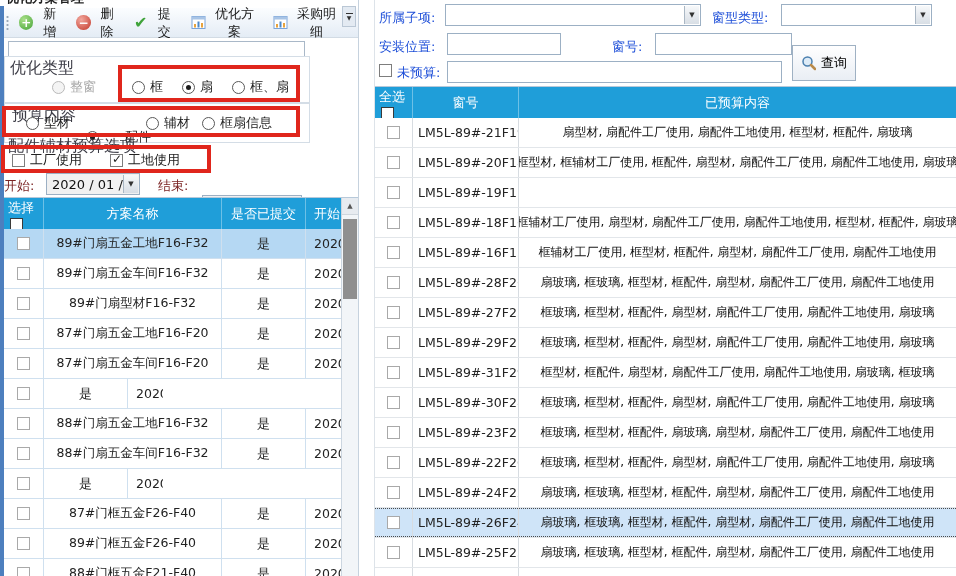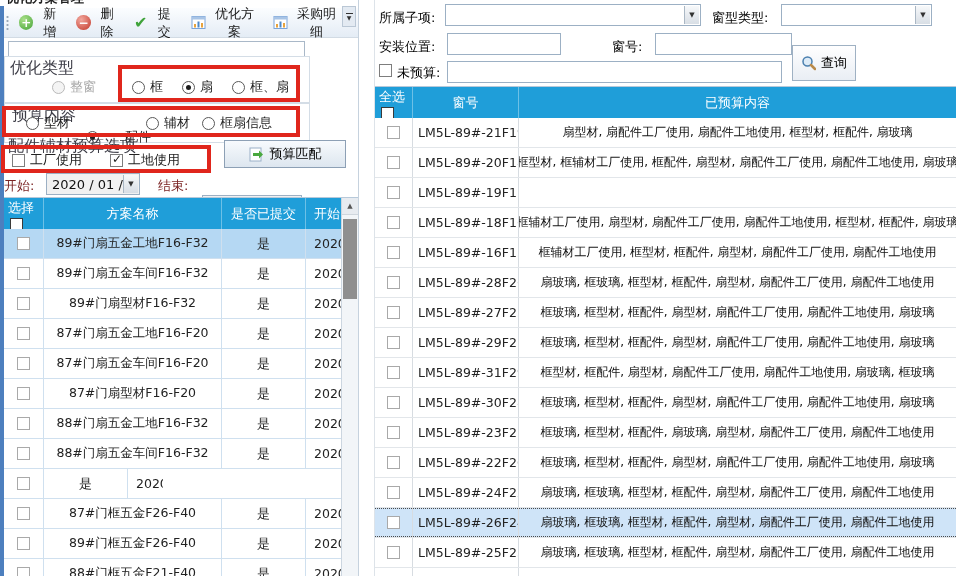--- a/index.html
+++ b/index.html
@@ -76,21 +76,21 @@
   .lc4{width:35px;padding-left:8px;border-right:none;white-space:nowrap;font-size:12.5px;}
   .vscroll{position:absolute;right:0;top:0;width:17px;height:379px;background:#f2f5f8;border-left:1px solid #ccd6e0;}
   .vs-up{position:absolute;left:0;top:0;width:16px;height:17px;background:#e7ebf0;border-bottom:1px solid #cfd6dd;display:flex;align-items:center;justify-content:center;font-size:7px;color:#555;cursor:default;}
   .vs-thumb{position:absolute;left:1px;top:21px;width:14px;height:80px;background:#8f8f8f;cursor:default;}
 
   
   .splitter{left:358px;top:0;width:17px;height:576px;background:#fff;border-left:1px solid #c6d2de;border-right:1px solid #dde3e9;}
 
   
   .rpanel{left:375px;top:0;width:581px;height:576px;background:#fff;}
-  .rlabel{position:absolute;font-size:13px;color:#000000;white-space:nowrap;}
+  .rlabel{position:absolute;font-size:13px;color:#1d4ed8;white-space:nowrap;}
   .rinput{position:absolute;border:1px solid var(--inb);background:#fff;height:22px;font:inherit;padding:0 4px;}
   .rselect{position:absolute;border:1px solid var(--inb);background:#fff;height:22px;}
   .query-btn{position:absolute;left:417px;top:45px;width:64px;height:36px;background:linear-gradient(#ffffff,#e9eef4);border:1px solid #9fb1c3;display:flex;align-items:center;justify-content:center;gap:5px;font:inherit;cursor:default;}
 
   .rtable{position:absolute;left:0;top:86px;width:581px;height:490px;overflow:hidden;border-top:1px solid #b7c9da;}
   .rtable .thead{height:31px;width:581px;}
   .rh1{width:38px;}.rh2{width:106px;}.rh3{flex:1;border-right:none;}
   .rrow{display:flex;height:30px;width:581px;background:#fff;border-bottom:1px solid var(--glR);position:relative;}
   .rrow.sel{background:var(--selR);}
   .rrow.sel::after{content:'';position:absolute;inset:0;border-top:1px dotted #4a4a4a;border-bottom:1px dotted #4a4a4a;pointer-events:none;}
@@ -201,29 +201,20 @@
   <div class="abs check-item" style="left:12px;top:151px;">
     <span class="cb"></span>
     <span>工厂使用</span>
   </div>
   <div class="abs check-item" style="left:110px;top:151px;">
     <span class="cb checked"></span>
     <span>工地使用</span>
   </div>
   <div class="abs redbox" style="left:1px;top:145px;width:210px;height:28px;"></div>
 
-  <button class="abs match-btn">
-    <span class="ic">
-      <svg width="16" height="15">
-          <rect x="1" y="1" width="11" height="13" fill="#fff" stroke="#9ab0c8"></rect>
-          <path d="M4 6 h6 v-2.5 l4 4 -4 4 v-2.5 h-6 z" fill="#49a83e"></path>
-        </svg>
-    </span>
-    <span>预算匹配</span>
-  </button>
 
   <div class="abs maroon" style="left:4px;top:177px;">开始:</div>
   <div class="abs date-combo" style="left:46px;top:173px;width:94px;">
     <span>2020 / 01 / 1</span>
     <span class="combo-btn">▼</span>
   </div>
   <div class="abs maroon" style="left:158px;top:177px;">结束:</div>
   <div class="abs date-combo" style="left:202px;top:173px;width:100px;">
     <span>2020 / 01 / 13</span>
     <span class="combo-btn">▼</span>
@@ -313,23 +304,20 @@
             <span>是</span>
           </div>
     <div class="lcell lc4">
             <span>2020/0</span>
           </div>
   </div>
         <div class="lrow">
     <div class="lcell lc1">
             <span class="cb light"></span>
           </div>
-    <div class="lcell lc2">
-            <span>87#门扇型材F16-F20</span>
-          </div>
     <div class="lcell lc3">
             <span>是</span>
           </div>
     <div class="lcell lc4">
             <span>2020/0</span>
           </div>
   </div>
         <div class="lrow">
     <div class="lcell lc1">
             <span class="cb light"></span>

